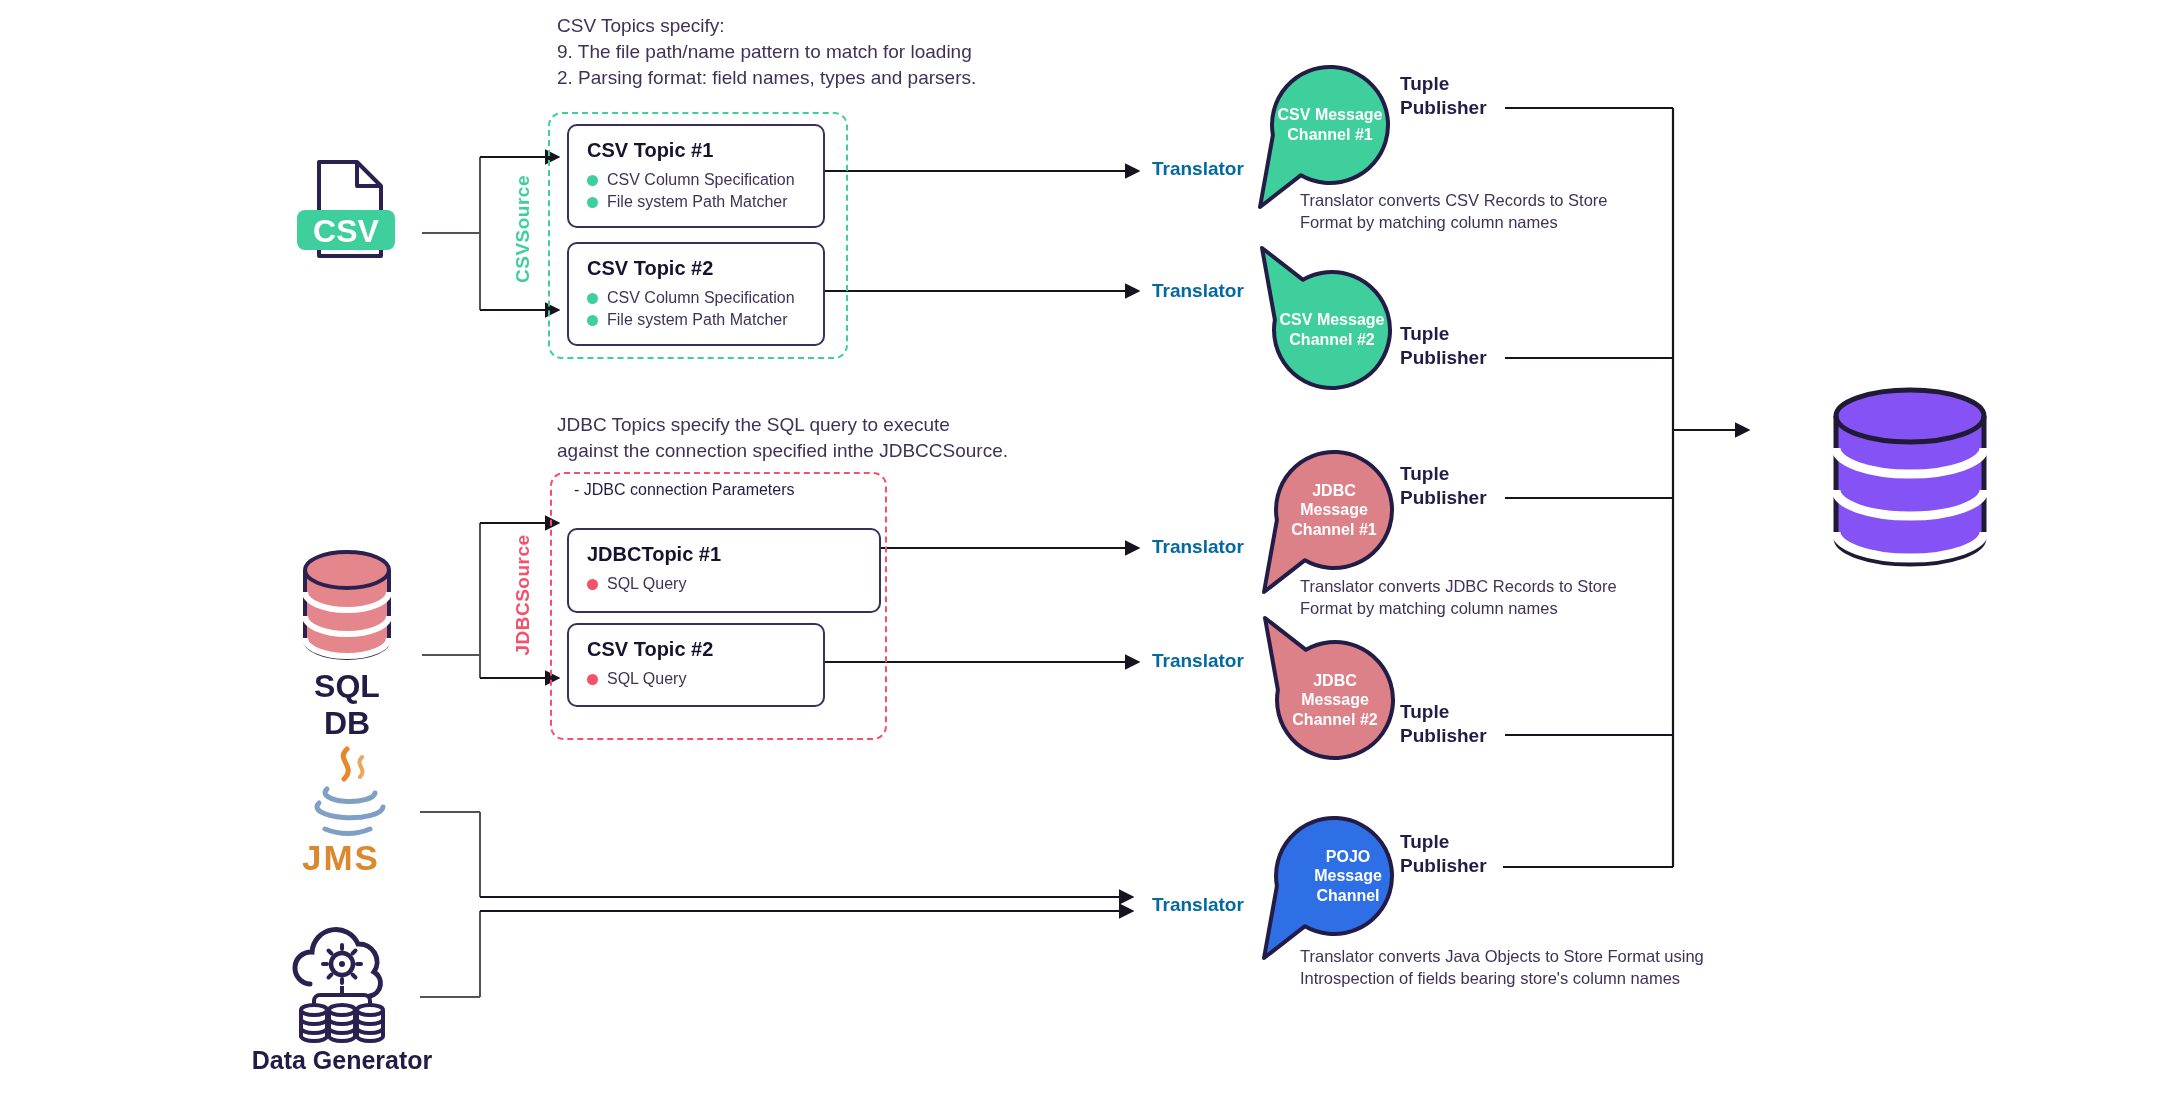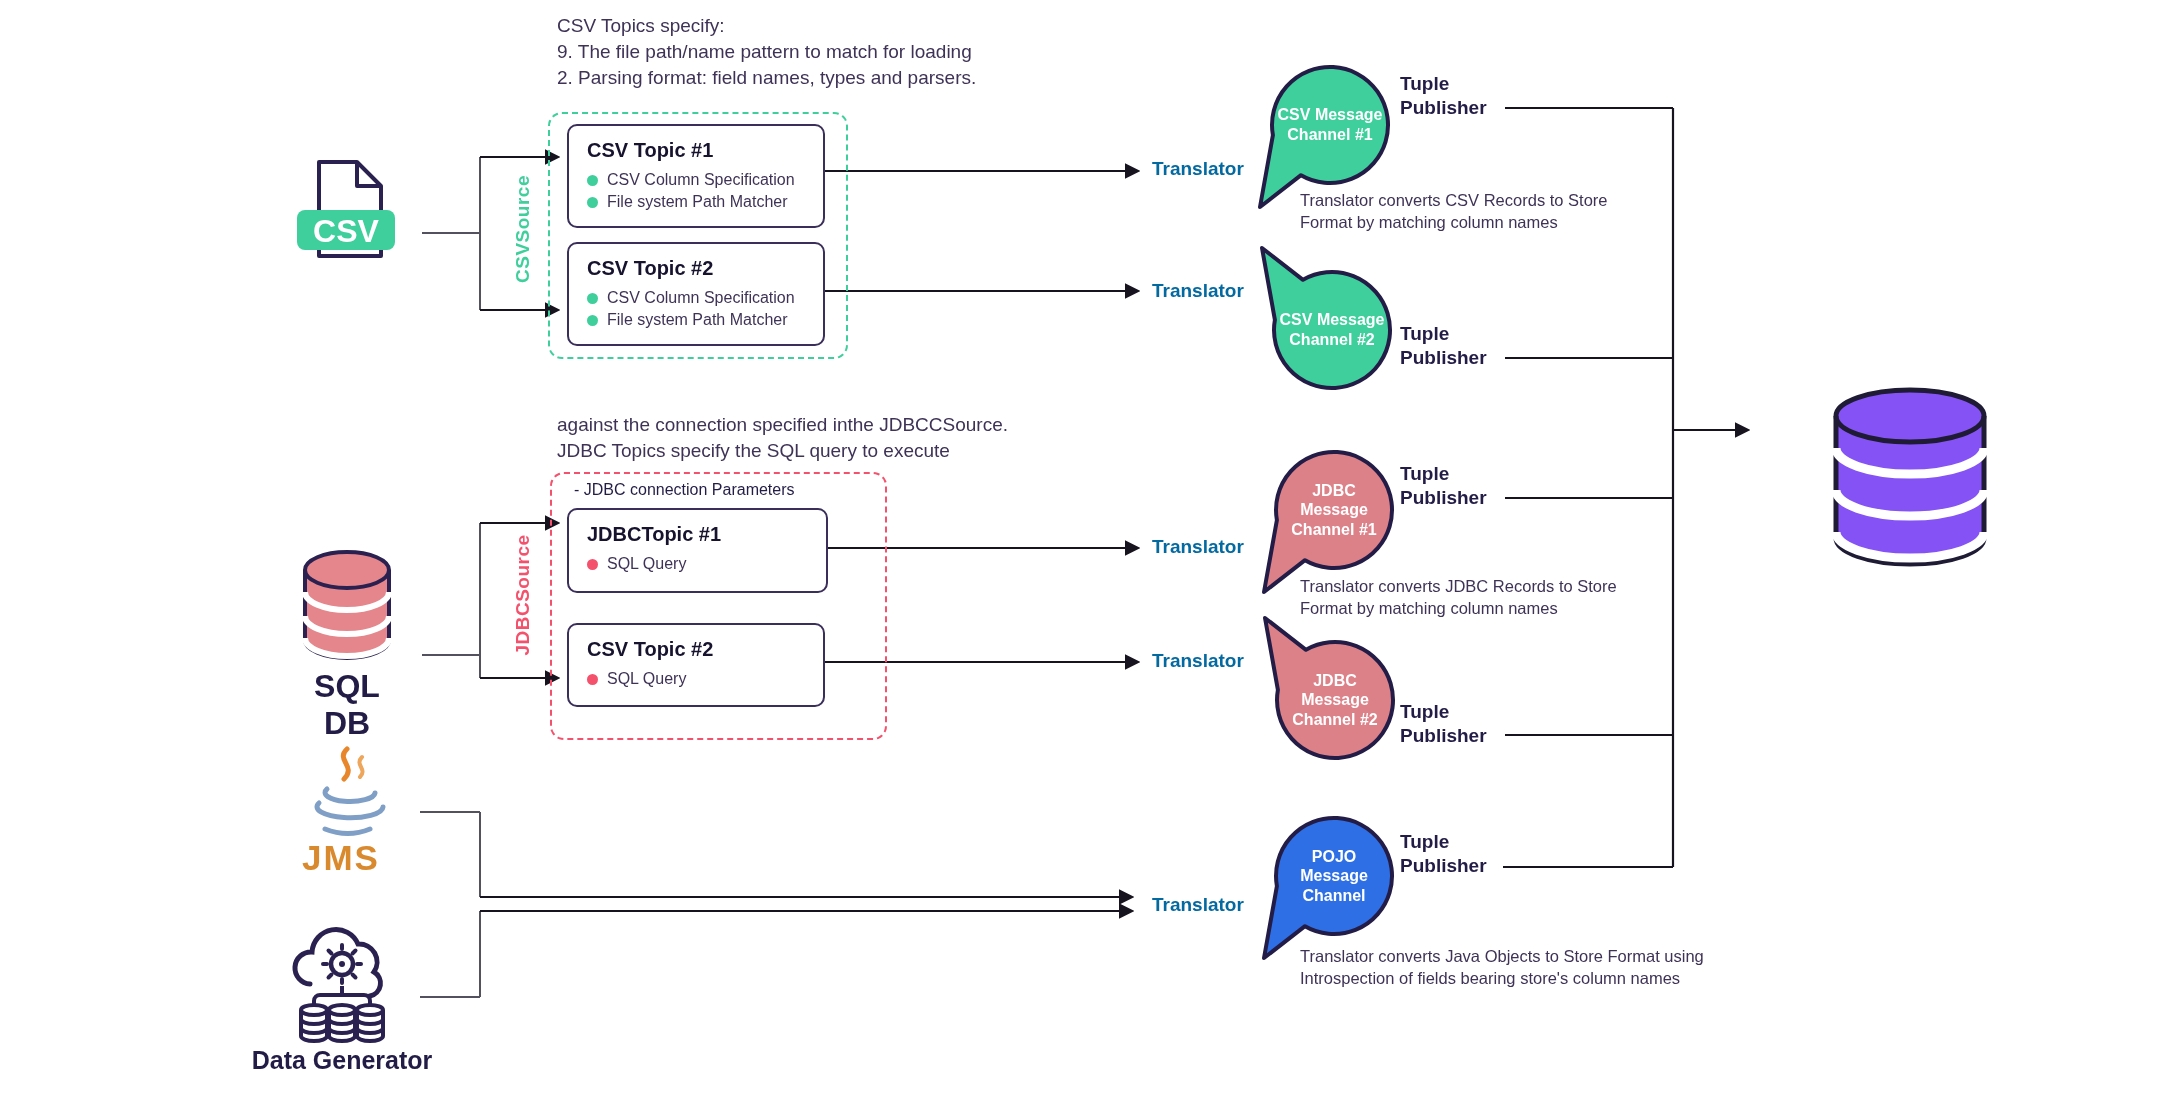--- a/index.html
+++ b/index.html
@@ -103,29 +103,29 @@
   </div>
 
   <svg class="abs" style="left:295px;top:148px;" width="102" height="114" viewBox="0 0 102 114">
     <path d="M24 14 H62 L86 38 V108 H24 Z" fill="#ffffff" stroke="#2b2150" stroke-width="4" stroke-linejoin="round"></path>
     <path d="M62 14 V38 H86" fill="none" stroke="#2b2150" stroke-width="4" stroke-linejoin="round"></path>
     <rect x="2" y="62" width="98" height="40" rx="8" fill="#3fcf9d"></rect>
     <text x="51" y="94" text-anchor="middle" font-size="32" font-weight="800" fill="#ffffff">CSV</text>
   </svg>
 
   <div class="abs note" style="left:557px;top:412px;">
+    <div>JDBC Topics specify the SQL query to execute</div>
     <div>against the connection specified inthe JDBCCSource.</div>
-    <div>JDBC Topics specify the SQL query to execute</div>
   </div>
 
   <div class="group-red" style="left:550px;top:472px;width:333px;height:264px;"></div>
   <div class="abs" style="left:574px;top:481px;font-size:16px;color:#231c46;">- JDBC connection Parameters</div>
   <div class="vlabel red" style="left:433px;top:584px;width:180px;">JDBCSource</div>
 
-  <div class="topic-box" style="left:567px;top:508px;width:261px;height:85px;">
+  <div class="topic-box" style="left:567px;top:528px;width:314px;height:85px;">
     <div class="topic-title">JDBCTopic #1</div>
     <div class="bullet">
         <span class="dot dot-red"></span>
         <span>SQL Query</span>
       </div>
   </div>
 
   <div class="topic-box" style="left:567px;top:623px;width:258px;height:84px;">
     <div class="topic-title">CSV Topic #2</div>
     <div class="bullet">
@@ -211,21 +211,21 @@
   <svg class="abs" style="left:1255px;top:608px;" width="150" height="160" viewBox="0 0 150 160">
     <path d="M22.9 81.9 L10 10 L51 41.8 A58 58 0 1 1 22.9 81.9 Z" fill="#dd8189" stroke="#231c46" stroke-width="4" stroke-linejoin="round"></path>
   </svg>
   <div class="bubble-text" style="left:1279px;top:657px;">JDBC Message Channel #2</div>
   <div class="publisher" style="left:1400px;top:700px;">Tuple Publisher</div>
 
   <div class="translator" style="left:1152px;top:894px;">Translator</div>
   <svg class="abs" style="left:1254px;top:808px;" width="150" height="160" viewBox="0 0 150 160">
     <path d="M22.9 78.1 L10 150 L51 118.2 A58 58 0 1 0 22.9 78.1 Z" fill="#2e6fe6" stroke="#231c46" stroke-width="4" stroke-linejoin="round"></path>
   </svg>
-  <div class="bubble-text" style="left:1278px;top:833px;">POJO Message Channel</div>
+  <div class="bubble-text" style="left:1278px;top:833px;padding-left:14px;">POJO Message Channel</div>
   <div class="publisher" style="left:1400px;top:830px;">Tuple Publisher</div>
   <div class="abs small-note" style="left:1300px;top:946px;width:430px;">Translator converts Java Objects to Store Format using Introspection of fields bearing store's column names</div>
 
   <svg class="abs" style="left:1826px;top:386px;" width="168" height="182" viewBox="0 0 168 182">
     <path d="M10 30 a74 26 0 0 1 148 0 v122 a74 26 0 0 1 -148 0 z" fill="#8552f5" stroke="#1f1b35" stroke-width="5"></path>
     <path d="M10 30 a74 26 0 0 0 148 0" fill="none" stroke="#1f1b35" stroke-width="5"></path>
     <path d="M10 62 a74 26 0 0 0 148 0" fill="none" stroke="#ffffff" stroke-width="9"></path>
     <path d="M10 104 a74 26 0 0 0 148 0" fill="none" stroke="#ffffff" stroke-width="9"></path>
     <path d="M10 146 a74 26 0 0 0 148 0" fill="none" stroke="#ffffff" stroke-width="9"></path>
   </svg>

